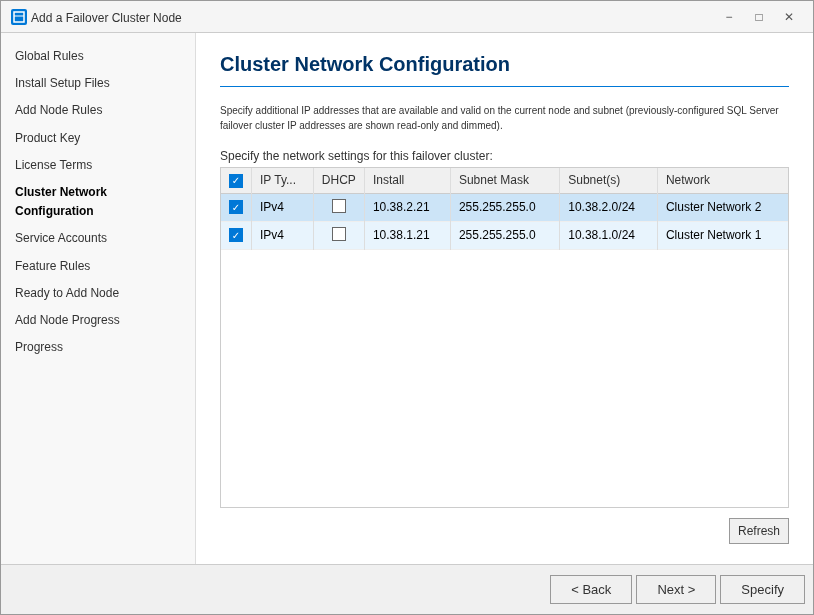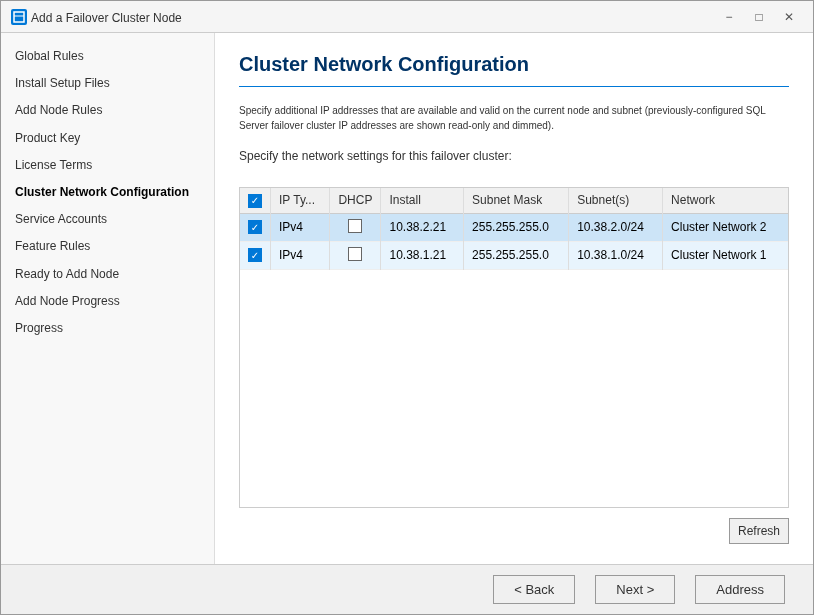--- a/index.html
+++ b/index.html
@@ -67,21 +67,21 @@
       display: flex;
       align-items: center;
       justify-content: center;
     }
     .content-area {
       display: flex;
       flex: 1;
       overflow: hidden;
     }
     .sidebar {
-      width: 214px;
+      width: 195px;
       background: #f8f8f8;
       border-right: 1px solid #ddd;
       padding: 10px 0;
       flex-shrink: 0;
     }
     .sidebar-item {
       padding: 4px 14px;
       cursor: pointer;
       color: #333;
       font-size: 12px;
@@ -107,21 +107,21 @@
     .description {
       font-size: 10px;
       color: #333;
       margin-bottom: 16px;
       line-height: 1.5;
       max-width: 560px;
     }
     .sub-label {
       font-size: 12px;
       color: #333;
-      margin-bottom: 24px;
+      margin-bottom: 4px;
     }
     .table-container {
       border: 1px solid #ccc;
       flex: 1;
       overflow: auto;
       margin-bottom: 10px;
     }
     table {
       width: 100%;
       border-collapse: collapse;
@@ -194,24 +194,24 @@
       padding: 5px 8px;
       background: #f0f0f0;
       border: 1px solid #999;
       cursor: pointer;
       font-size: 12px;
       color: #333;
     }
     .footer {
       background: #f0f0f0;
       border-top: 1px solid #ccc;
-      padding: 10px 28px;
+      padding: 10px 8px;
       display: flex;
       justify-content: flex-end;
-      gap: 20px;
+      gap: 4px;
       height: 50px;
       align-items: center;
     }
     .footer-btn {
       padding: 6px 20px;
       background: #f0f0f0;
       border: 1px solid #999;
       cursor: pointer;
       font-size: 13px;
       color: #333;
@@ -310,15 +310,15 @@
 
       <div class="refresh-area">
         <button class="refresh-btn">Refresh</button>
       </div>
     </div>
   </div>
 
   <div class="footer">
     <button class="footer-btn">&lt; Back</button>
     <button class="footer-btn primary">Next &gt;</button>
-    <button class="footer-btn">Address</button>
+    <button class="footer-btn">Specify</button>
   </div>
 </div>
 
 </body></html>

